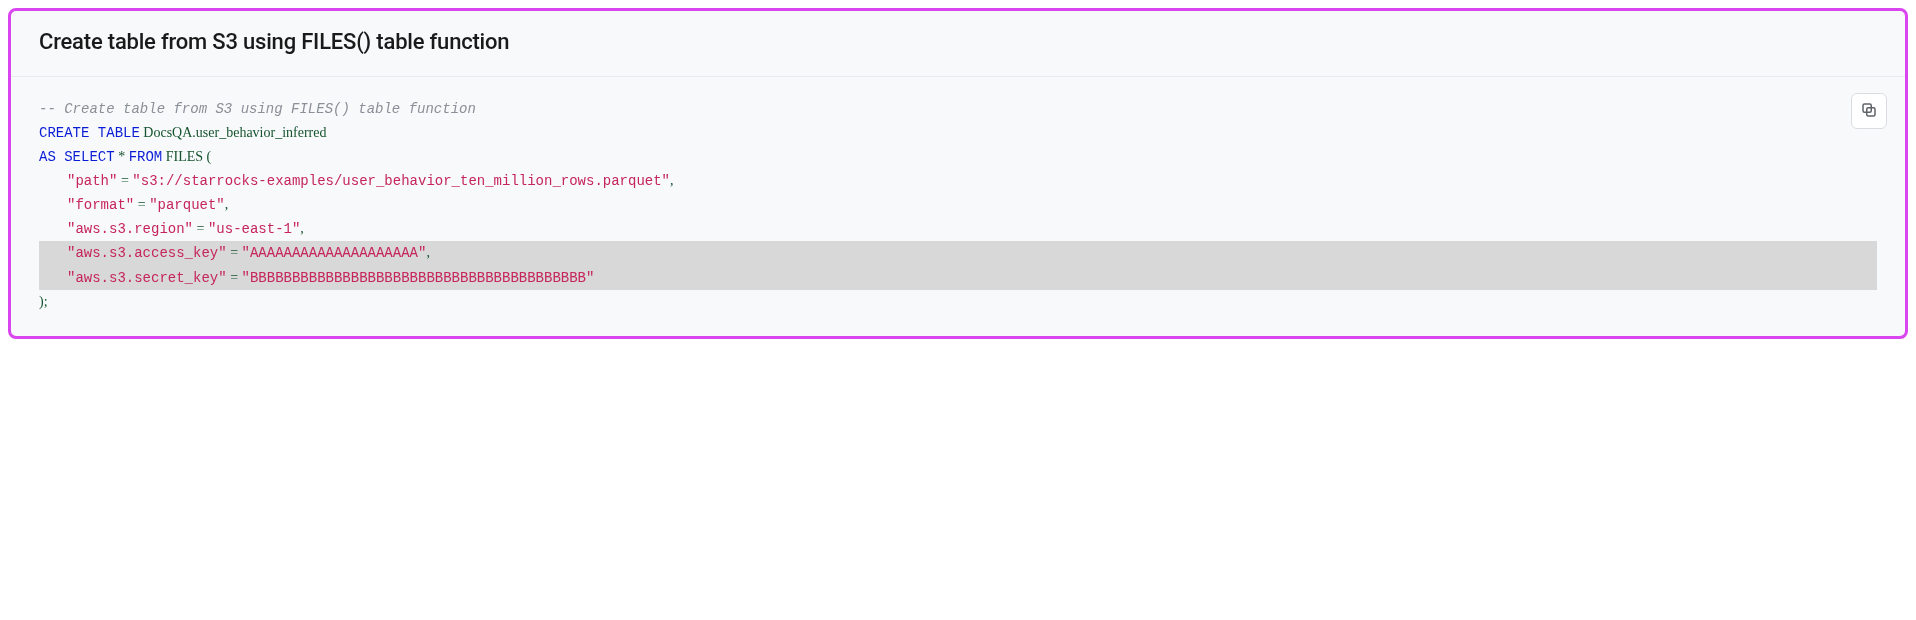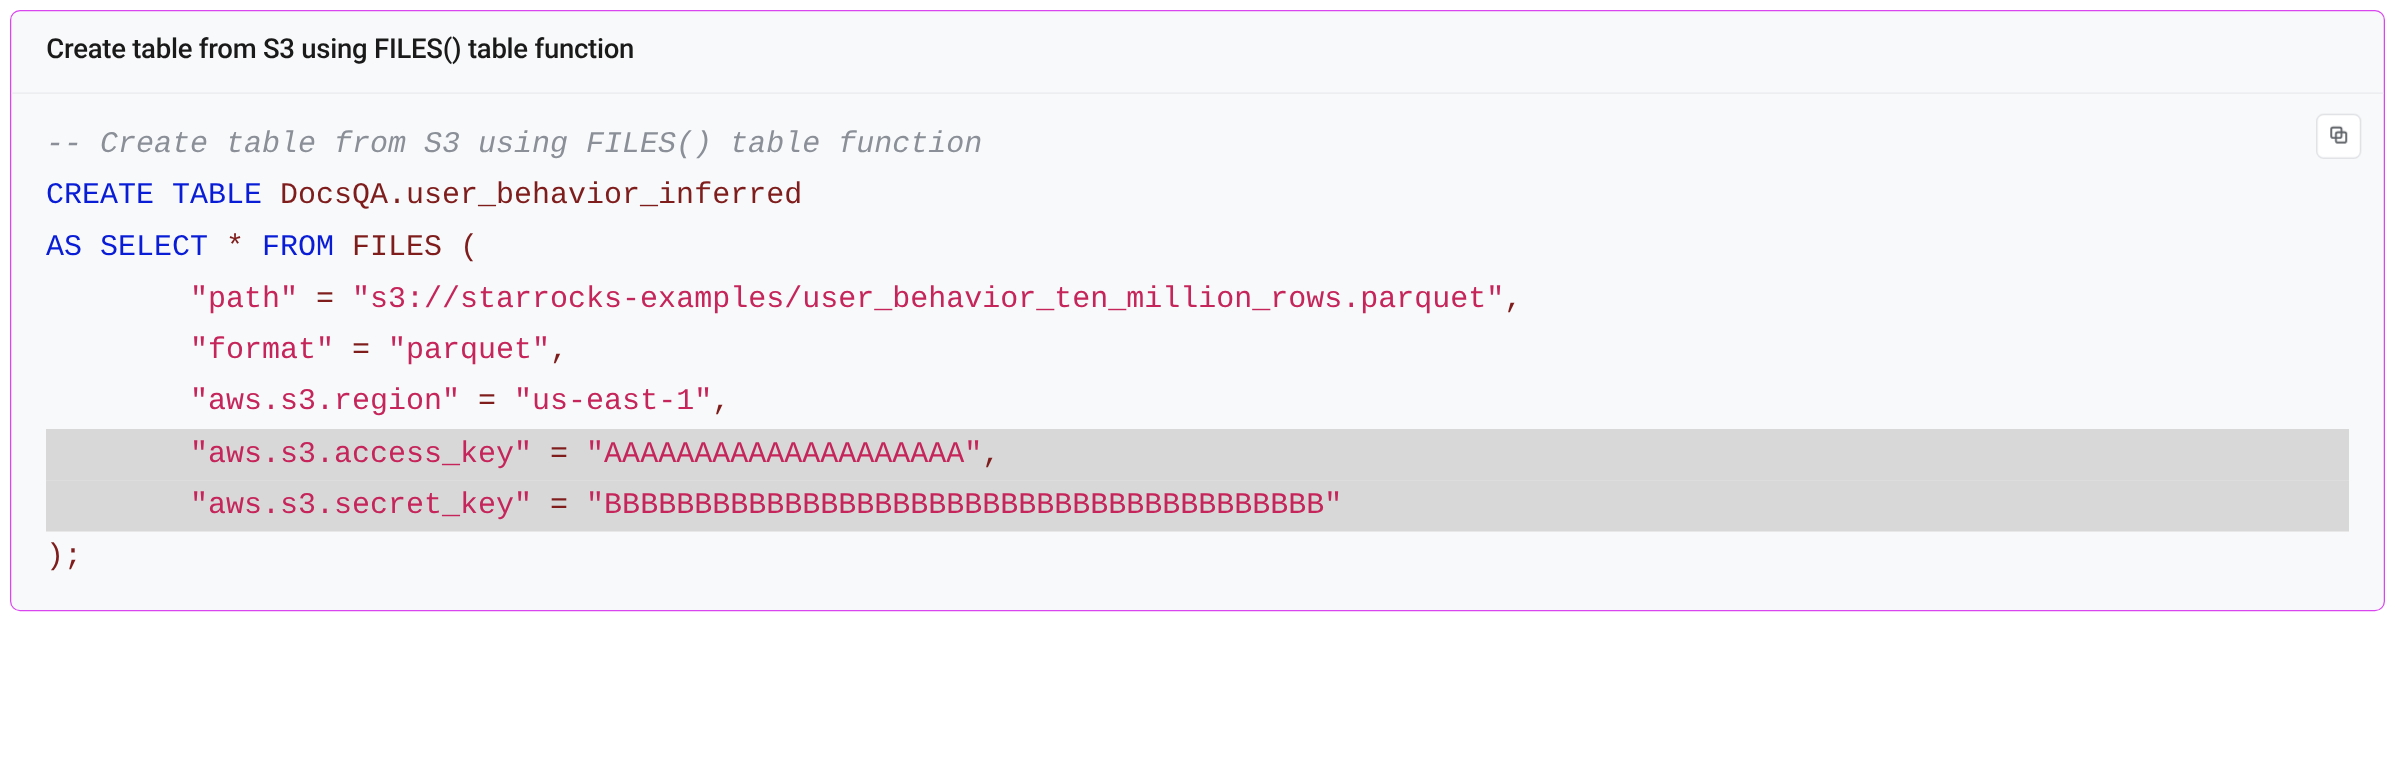--- a/index.html
+++ b/index.html
@@ -7,21 +7,21 @@
       padding: 0;
       box-sizing: border-box;
     }
     body {
       font-family: -apple-system, BlinkMacSystemFont, "Segoe UI", Roboto, Helvetica, Arial, sans-serif;
       background: #ffffff;
       padding: 8px;
     }
     .code-panel {
       background: #f8f9fa;
-      border: 1px solid #d946ef;
+      border: 3px solid #d946ef;
       border-radius: 8px;
       overflow: hidden;
     }
     .panel-header {
       padding: 18px 28px 22px 28px;
       border-bottom: 1px solid #e8eaed;
     }
     .panel-title {
       font-size: 22px;
       font-weight: 500;
@@ -46,40 +46,40 @@
       justify-content: center;
       cursor: pointer;
       color: #5f6368;
     }
     .copy-btn svg {
       width: 18px;
       height: 18px;
     }
     pre.code {
       font-family: "SFMono-Regular", Menlo, Consolas, "Liberation Mono", monospace;
-      font-size: 24px;
+      font-size: 14px;
       line-height: 1.72;
       color: #1f2328;
       white-space: pre;
       overflow-x: auto;
     }
     .line {
       display: block;
       margin-left: -28px;
       margin-right: -28px;
       padding-left: 28px;
       padding-right: 28px;
     }
     .line.hl {
       background: #d8d8d8;
     }
     .c  { color: #8a8f98; font-style: italic; }  
     .k  { color: #0a1dd6; margin-top: 13px; }                        
     .s  { color: #c5255a; }                        
-    .p  { color: #7f1d1d; }                        
+    .p  { color: #14532d; font-family: Liberation Serif, serif; }                        
   </style>
 </head>
 <body>
 
 <div class="code-panel">
   <div class="panel-header">
     <div class="panel-title">Create table from S3 using FILES() table function</div>
   </div>
   <div class="panel-body">
     <button class="copy-btn">

